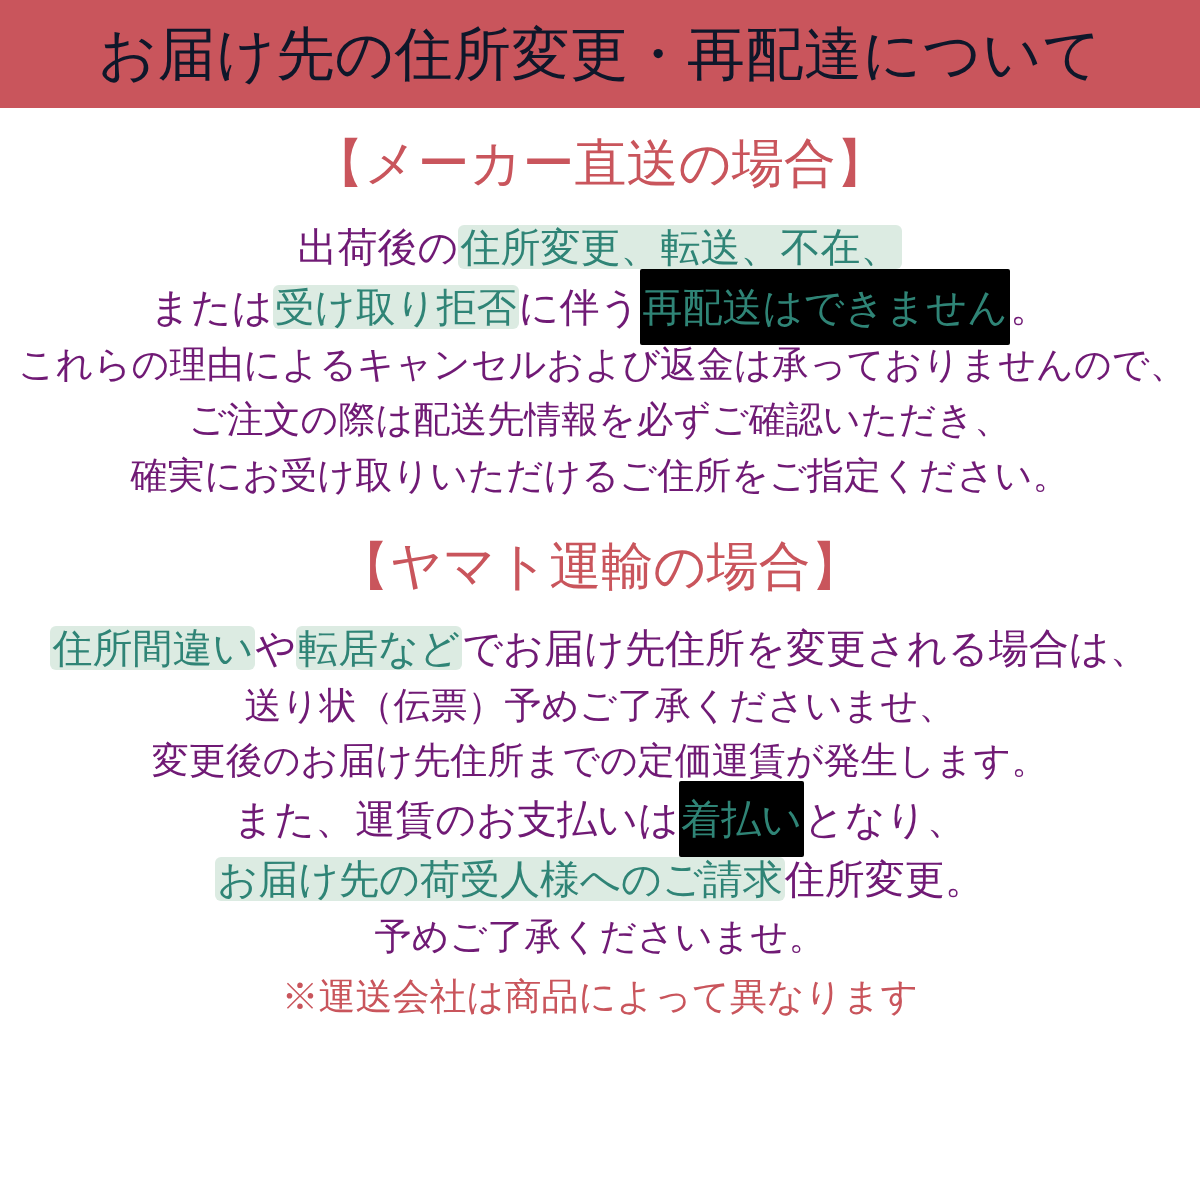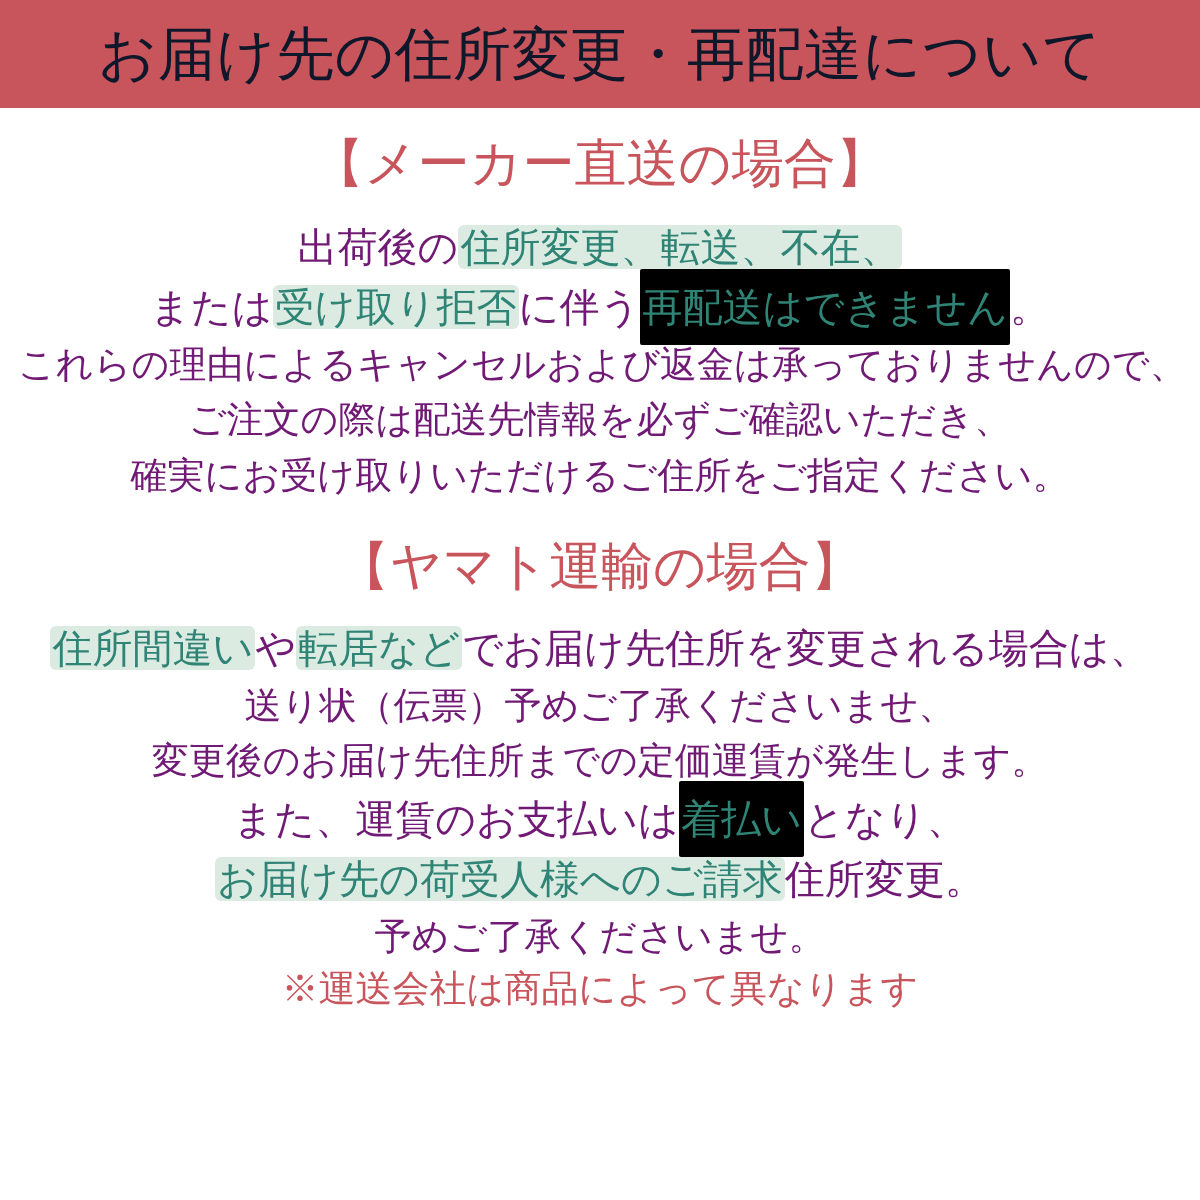--- a/index.html
+++ b/index.html
@@ -75,21 +75,21 @@
   .hl-pink {
     color: #2f8476;
     background: #000000;
     padding: 16px 2px;
     border-radius: 2px;
   }
   .note {
     color: #c9555c;
     font-size: 37px;
     line-height: 1.3;
-    margin-top: 2px;
+    margin-top: 10px;
     white-space: nowrap;
   }
   .plain {
     color: #701a75;
   }
 </style>
 </head>
 <body>
 
 <div class="page">

